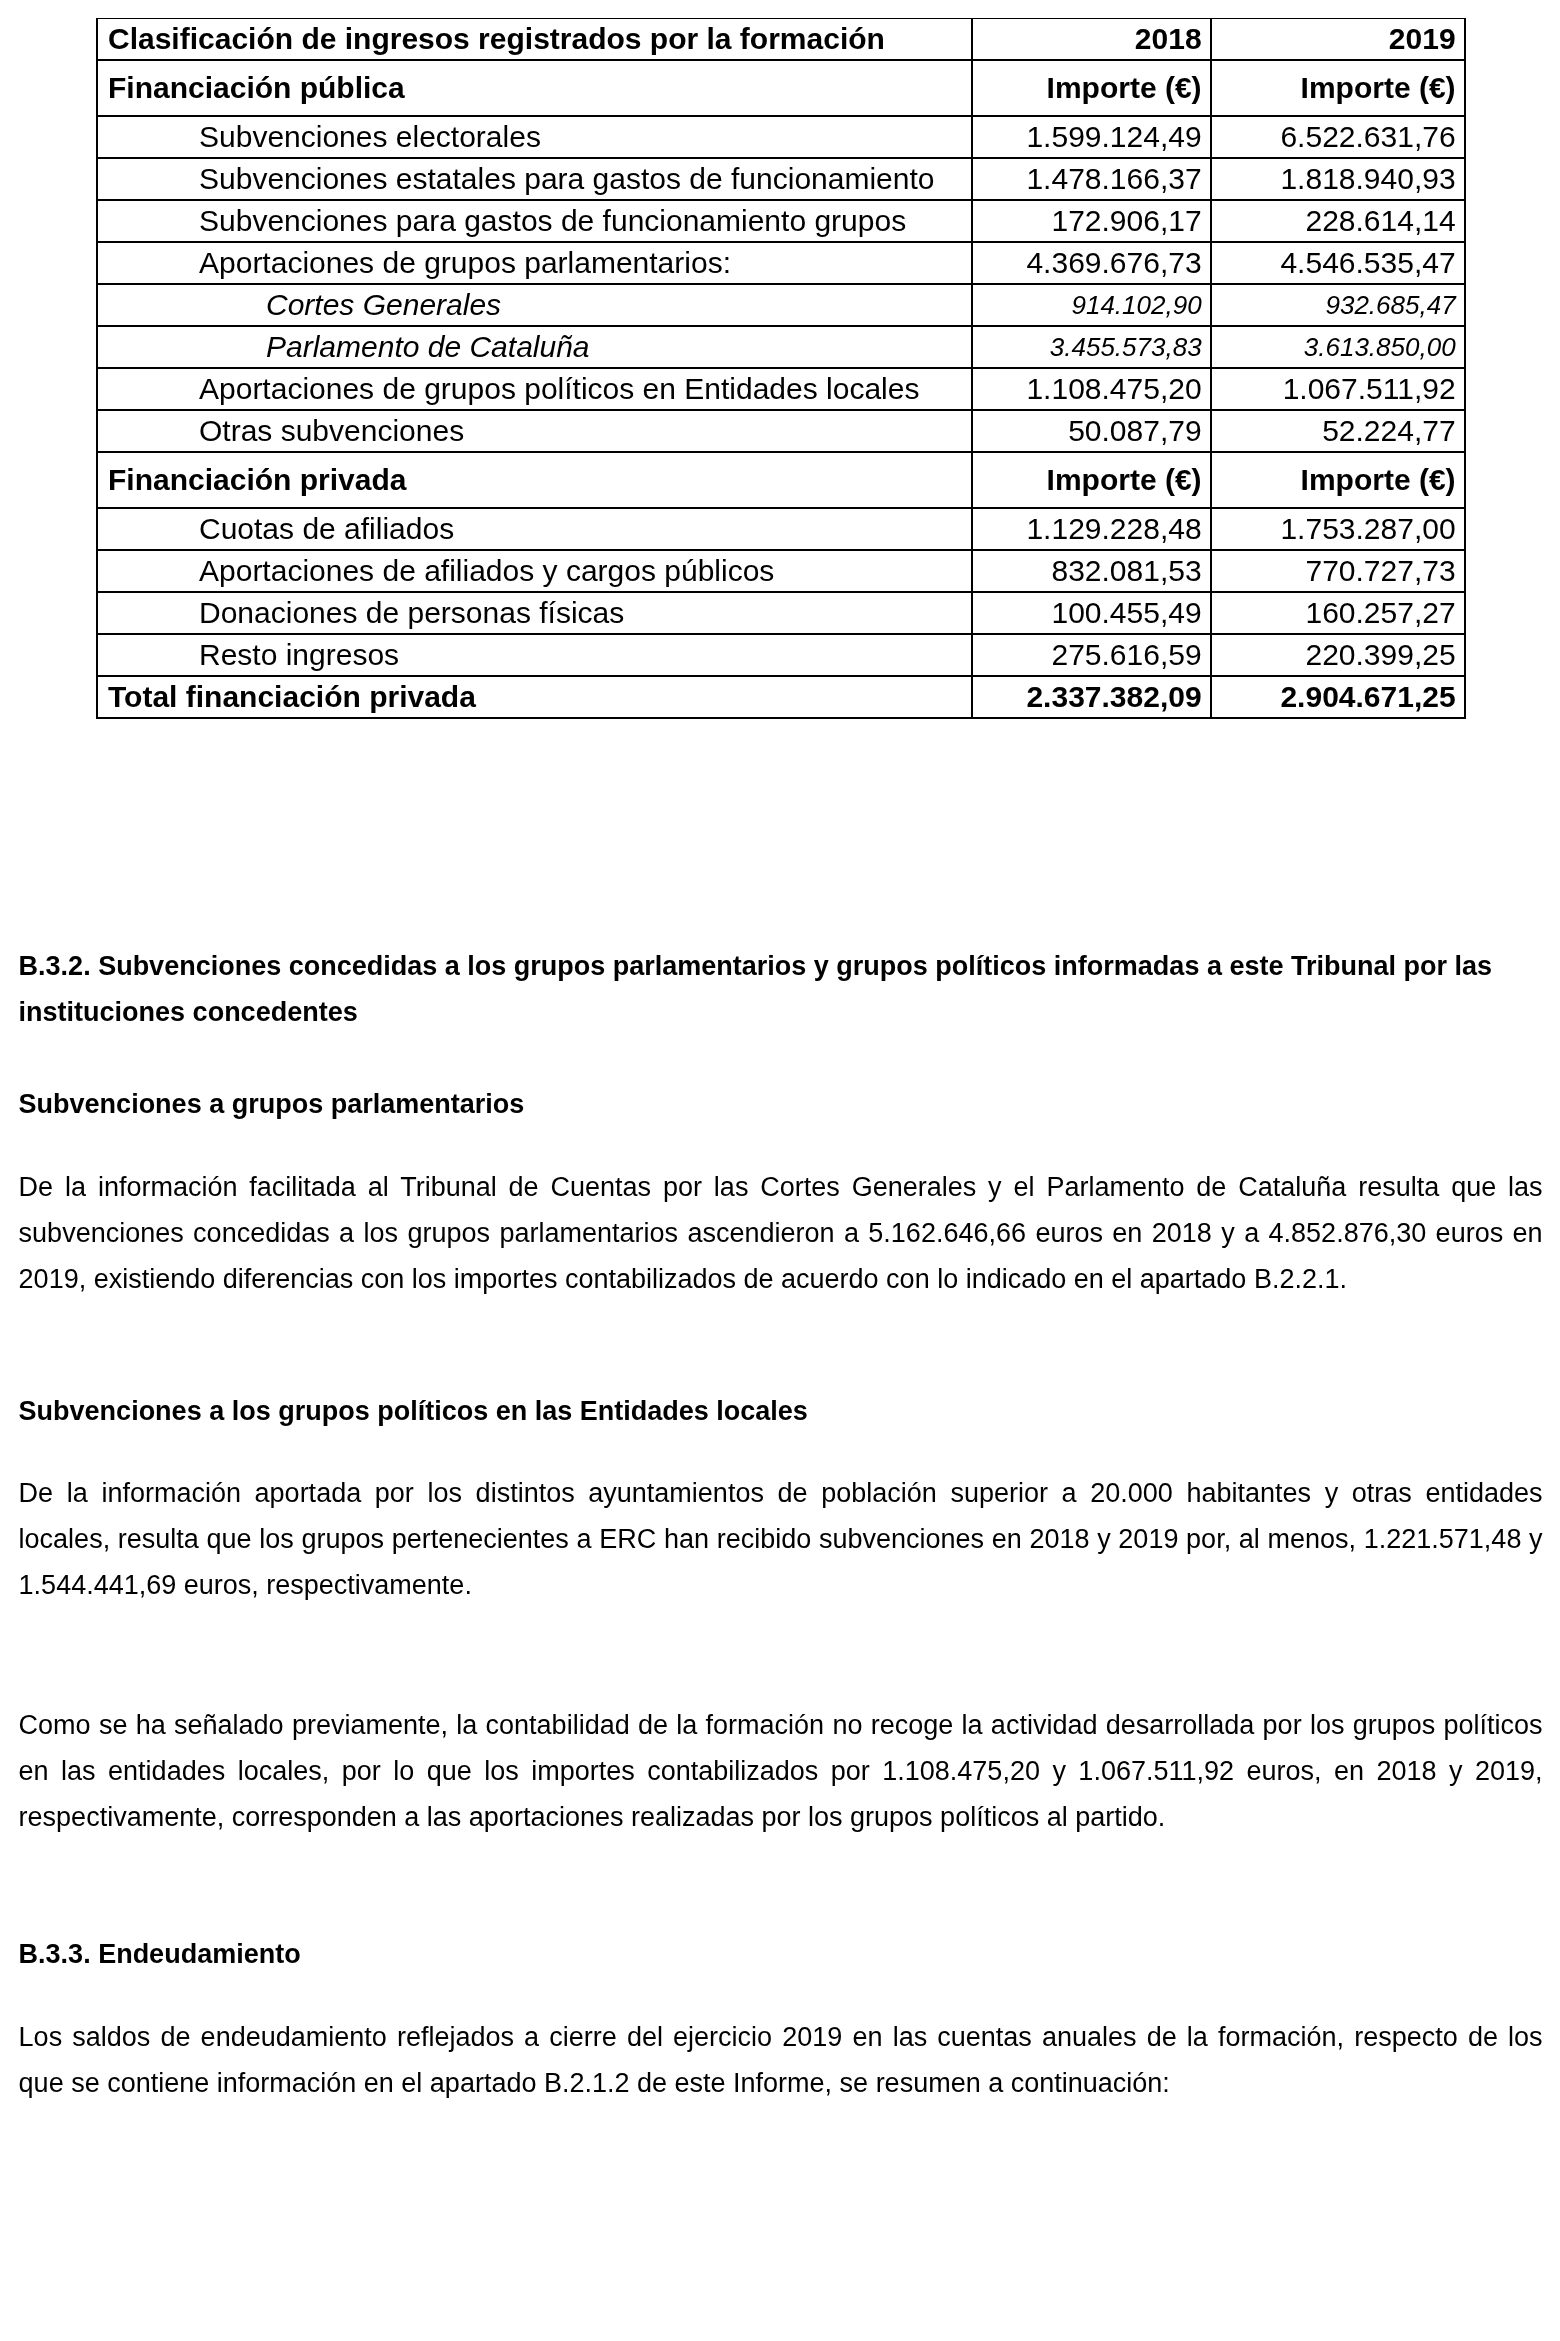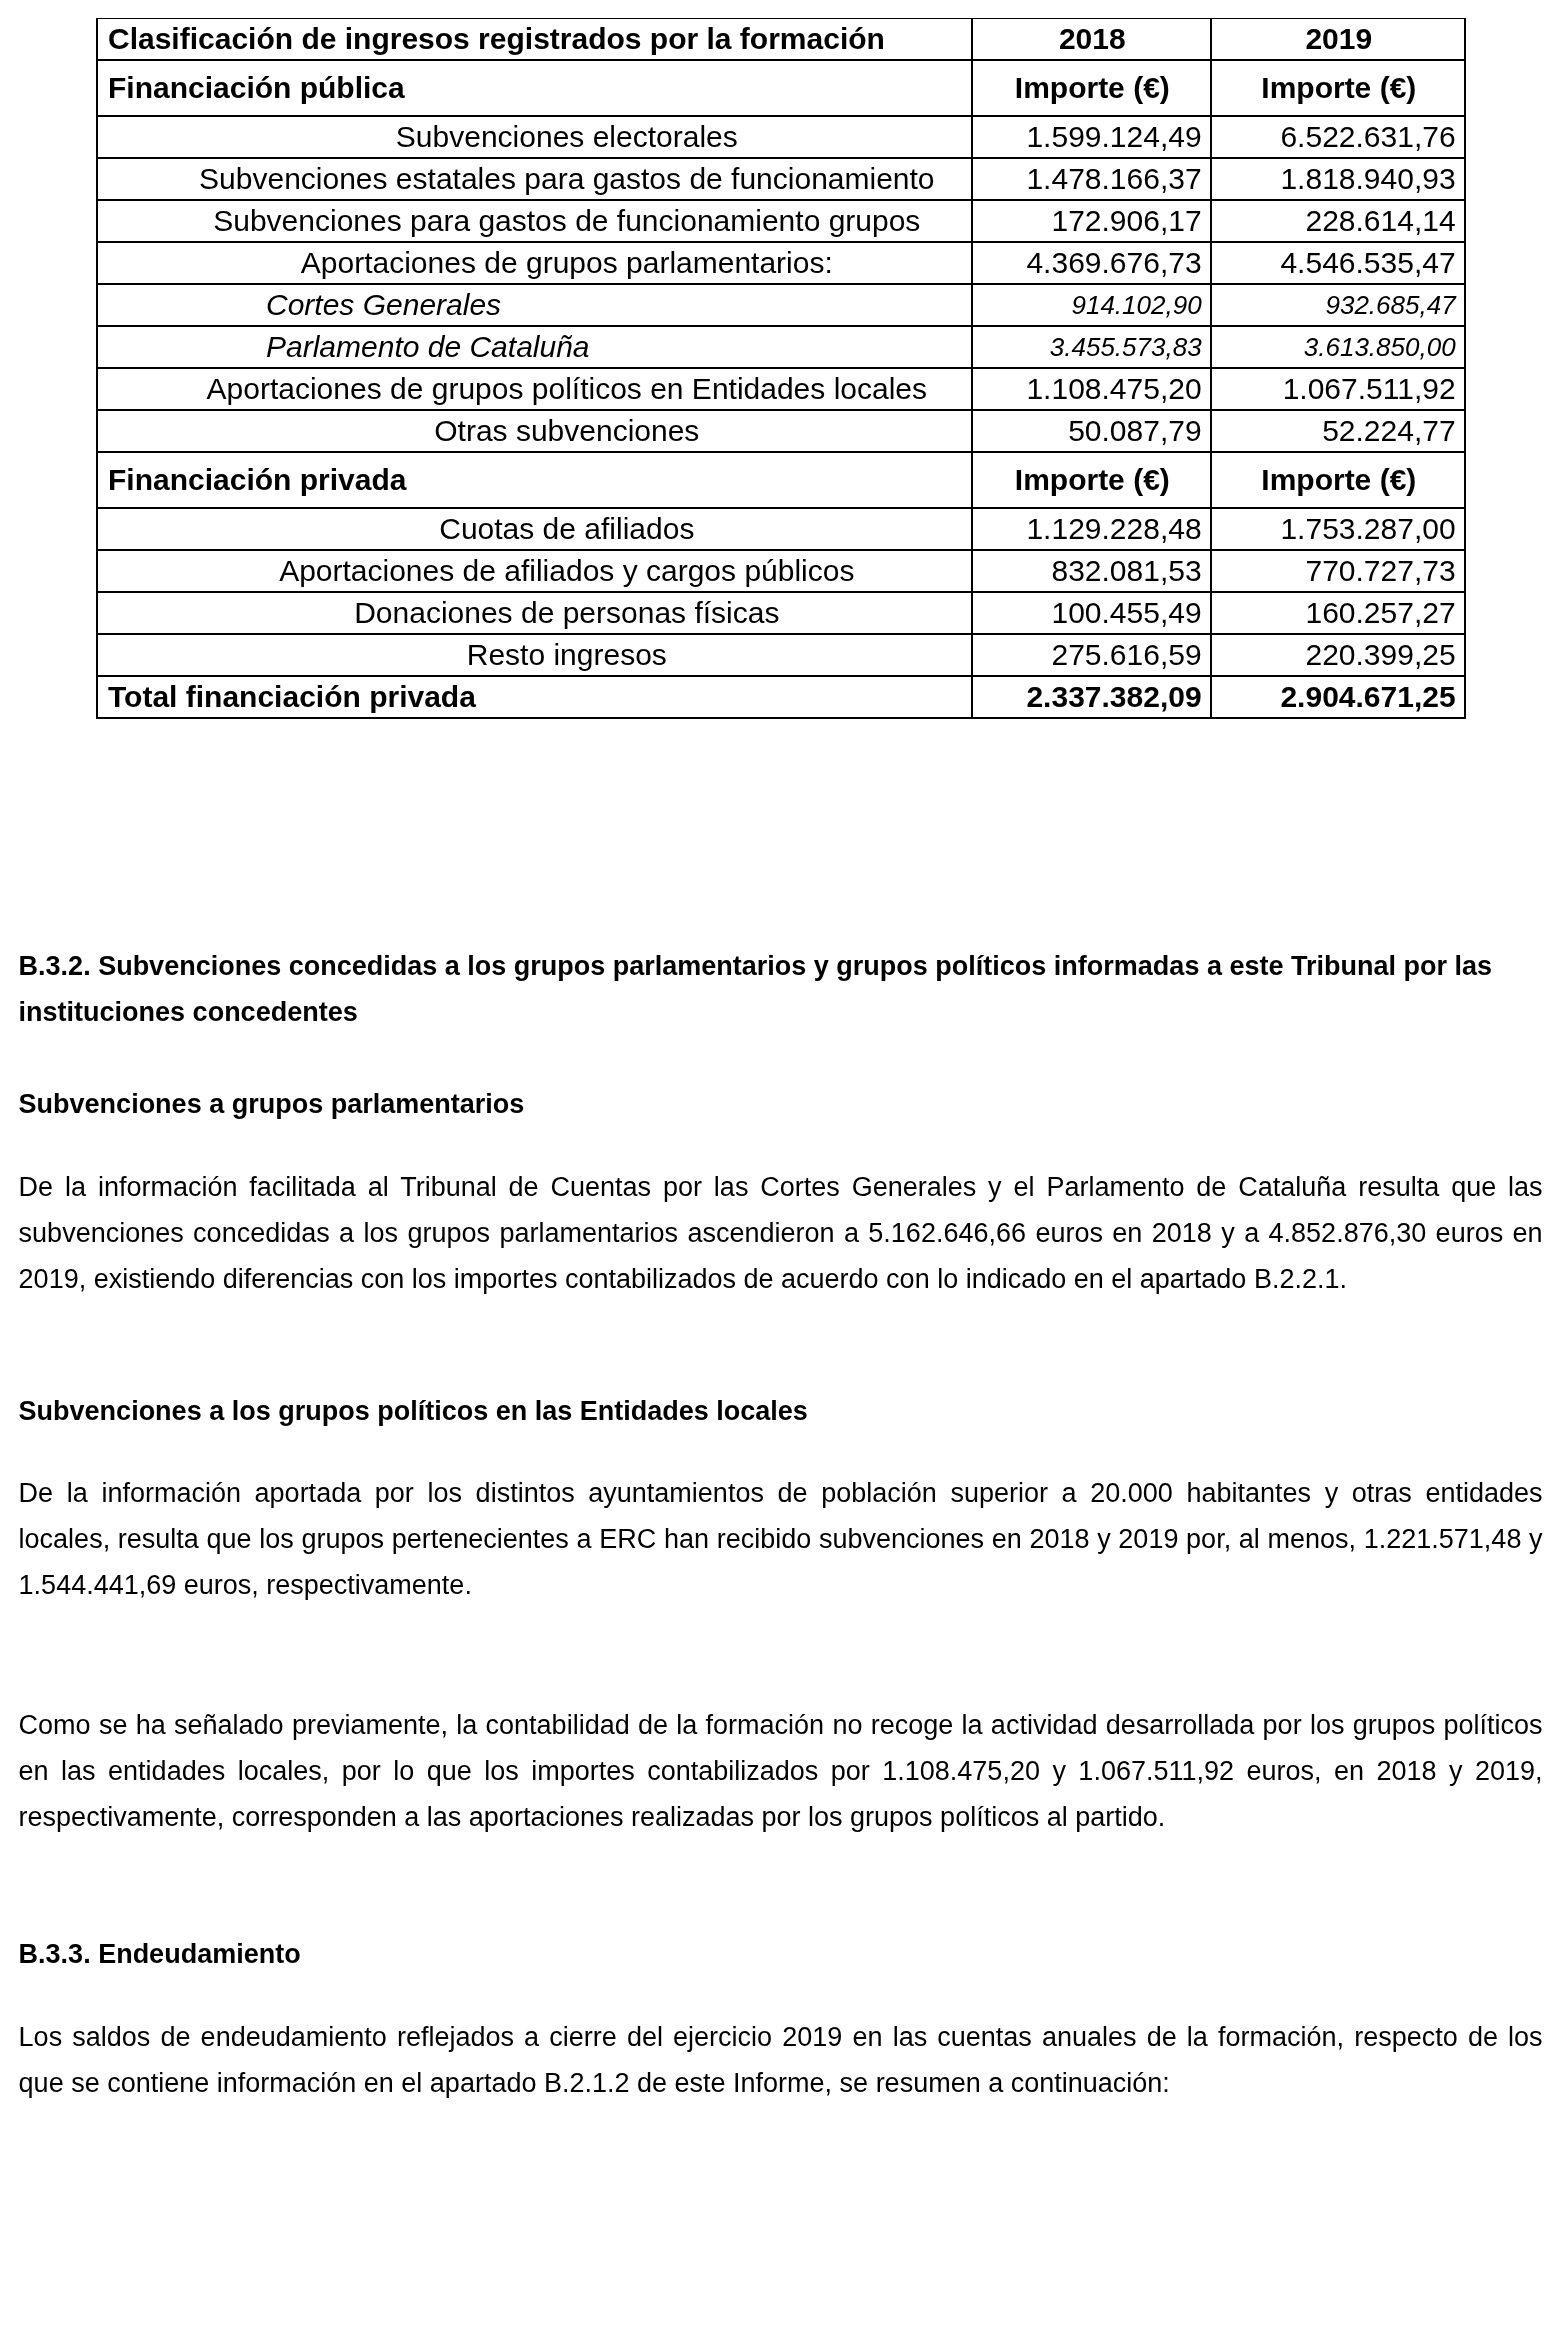--- a/index.html
+++ b/index.html
@@ -20,22 +20,22 @@
     border: 2.5px solid #000; padding: 0 8.4px 0 10px; line-height: 1;
     white-space: nowrap; overflow: hidden; vertical-align: middle;
   }
   .tbl tr.hdr td { height: 40px; }
   .tbl tr.sec td { height: 54px; }
   .tbl tr.row td { height: 40px; }
   .tbl tr.tot td { height: 40px; }
   .tbl tr.sub td { height: 40px; }
   .tbl .bold { font-weight: bold; }
   .tbl .num { text-align: right; padding-right: 8.4px; }
-  .tbl .ctr { text-align: center; }
-  .tbl .ind1 { padding-left: 73px; text-align: center; }
+  .tbl .ctr { text-align: right; }
+  .tbl .ind1 { padding-left: 101px; }
   .tbl .ind2 { padding-left: 168px; font-style: italic; border-radius: 16px; }
   .tbl .it-num { font-style: italic; font-size: 26px; }
   .tbl tr:first-child td { border-top-width: 1.7px; }
 
   
   .blk {
     position: absolute; left: 18.6px; width: 1524px;
     font-size: 27px; line-height: 46px; margin: 0;
   }
   .blk.h { font-weight: bold; }

